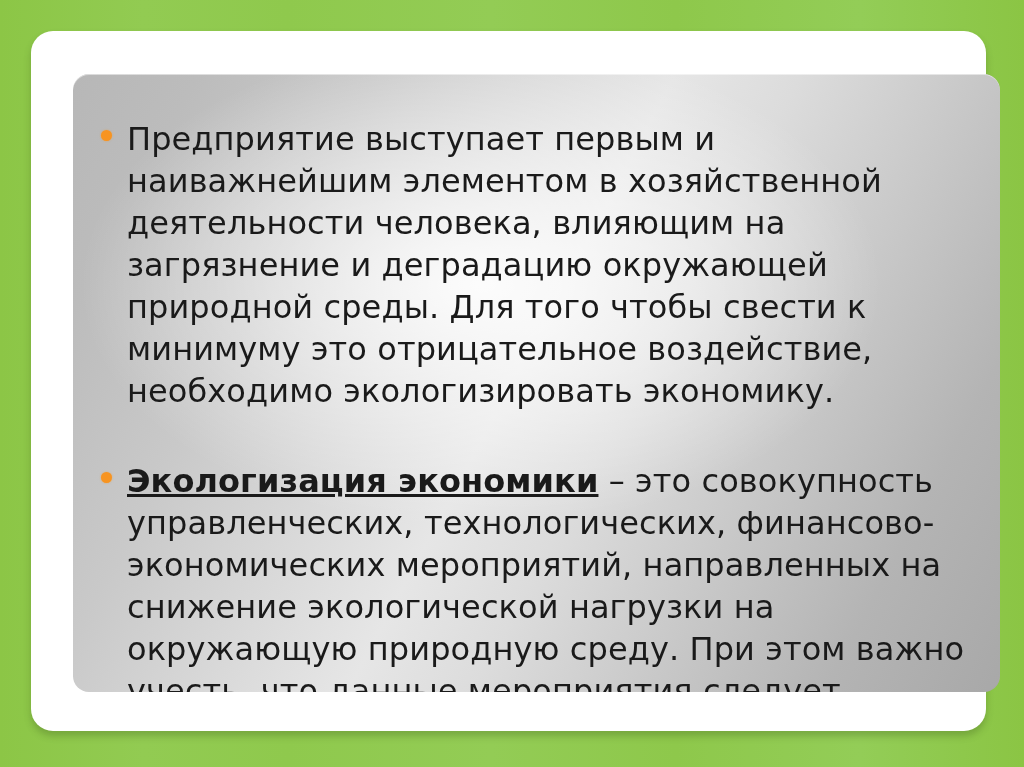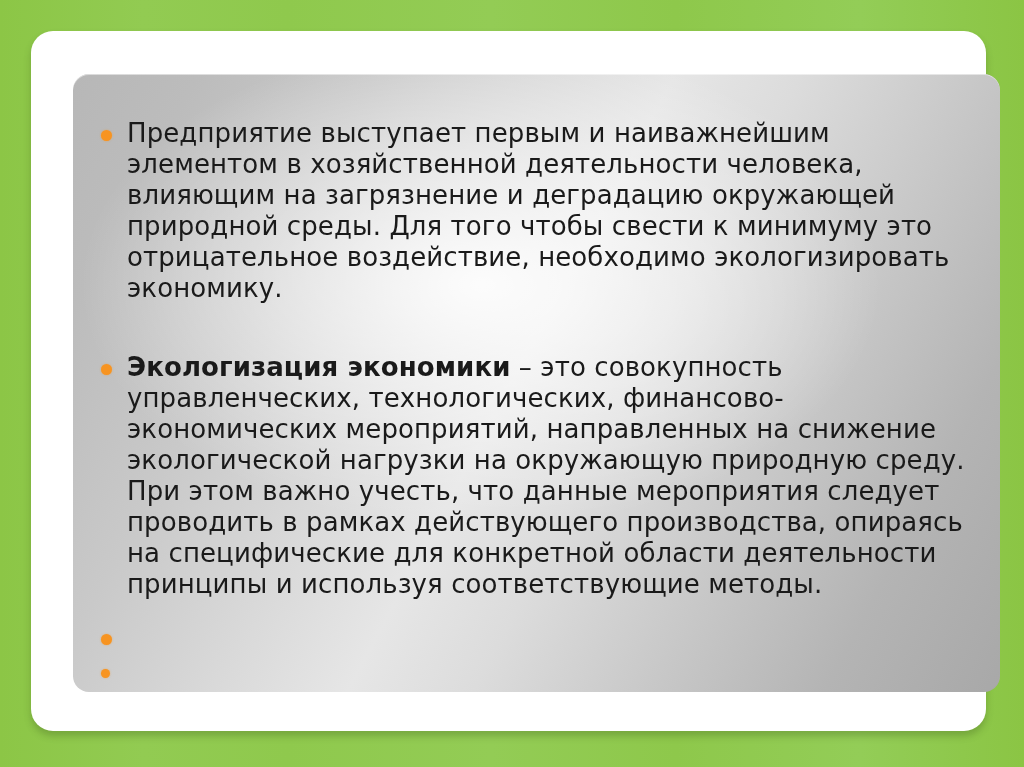--- a/index.html
+++ b/index.html
@@ -93,29 +93,30 @@
     border-radius: 50%;
     background: #f79421;
     box-shadow: 0 0 2px rgba(247,148,33,0.55);
   }
   .dot.dot-sm {
     width: 9px;
     height: 9px;
   }
   .bullet-text {
     flex: 1 1 auto;
-    font-size: 26px;
-    line-height: 31px;
+    font-size: 32px;
+    line-height: 42px;
     color: #1a1a1a;
     letter-spacing: 0.1px;
     white-space: pre-wrap;
     word-break: normal;
   }
   .bullet-text .lead {
     font-weight: bold;
+    text-decoration: underline;
   }
   .bullet-spacer {
     height: 26px;
   }
 </style>
 </head>
 <body>
 
 <div class="slide-stage">
 

